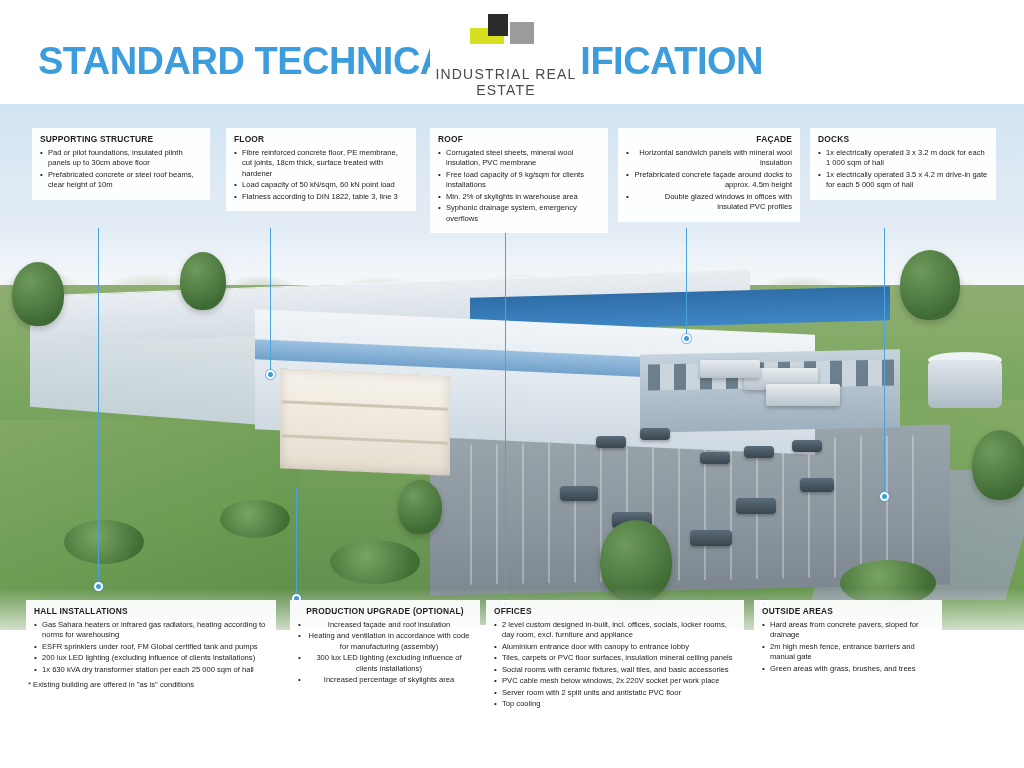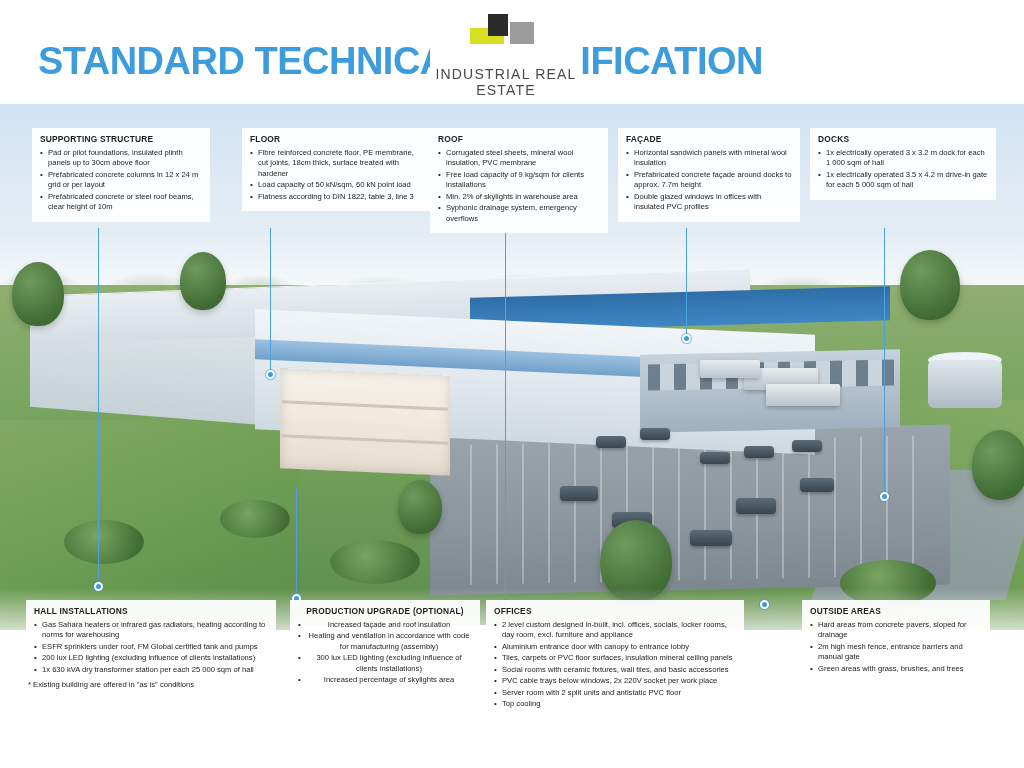--- a/index.html
+++ b/index.html
@@ -353,49 +353,48 @@
   <div class="leader" style="left:884px; top:228px; height:268px;"></div>
   <div class="dot" style="left:880px; top:492px;"></div>
   <div class="leader" style="left:296px; top:488px; height:110px;"></div>
   <div class="dot" style="left:292px; top:594px;"></div>
   <div class="dot" style="left:760px; top:600px;"></div>
 
   <div class="card" style="left:32px;  top:128px; width:178px;">
     <div class="card-title">SUPPORTING STRUCTURE</div>
     <ul>
       <li>Pad or pilot foundations, insulated plinth panels up to 30cm above floor</li>
-      <li>Prefabricated concrete columns in 12 x 24 m grid or per layout</li>
       <li>Prefabricated concrete or steel roof beams, clear height of 10m</li>
     </ul>
   </div>
 
-  <div class="card" style="left:226px; top:128px; width:190px;margin-left:16px;">
+  <div class="card" style="left:226px; top:128px; width:190px;">
     <div class="card-title">FLOOR</div>
     <ul>
       <li>Fibre reinforced concrete floor, PE membrane, cut joints, 18cm thick, surface treated with hardener</li>
       <li>Load capacity of 50 kN/sqm, 60 kN point load</li>
       <li>Flatness according to DIN 1822, table 3, line 3</li>
     </ul>
   </div>
 
   <div class="card" style="left:430px; top:128px; width:178px;">
     <div class="card-title">ROOF</div>
     <ul>
       <li>Corrugated steel sheets, mineral wool insulation, PVC membrane</li>
       <li>Free load capacity of 9 kg/sqm for clients installations</li>
       <li>Min. 2% of skylights in warehouse area</li>
       <li>Syphonic drainage system, emergency overflows</li>
     </ul>
   </div>
 
-  <div class="card" style="left:618px; top:128px; width:182px;">
+  <div class="card" style="left:618px; top:128px; width:182px;text-align:right;">
     <div class="card-title">FAÇADE</div>
     <ul>
       <li>Horizontal sandwich panels with mineral wool insulation</li>
-      <li>Prefabricated concrete façade around docks to approx. 7.7m height</li>
+      <li>Prefabricated concrete façade around docks to approx. 4.5m height</li>
       <li>Double glazed windows in offices with insulated PVC profiles</li>
     </ul>
   </div>
 
   <div class="card" style="left:810px; top:128px; width:186px;">
     <div class="card-title">DOCKS</div>
     <ul>
       <li>1x electrically operated 3 x 3.2 m dock for each 1 000 sqm of hall</li>
       <li>1x electrically operated 3.5 x 4.2 m drive-in gate for each 5 000 sqm of hall</li>
     </ul>
@@ -421,27 +420,27 @@
     </ul>
   </div>
 
   <div class="card" style="left:486px; top:600px; width:258px;">
     <div class="card-title">OFFICES</div>
     <ul>
       <li>2 level custom designed in-built, incl. offices, socials, locker rooms, day room, excl. furniture and appliance</li>
       <li>Aluminium entrance door with canopy to entrance lobby</li>
       <li>Tiles, carpets or PVC floor surfaces, insulation mineral ceiling panels</li>
       <li>Social rooms with ceramic fixtures, wall tiles, and basic accessories</li>
-      <li>PVC cable trays below windows, 2x 220V socket per work place</li>
+      <li>PVC cable mesh below windows, 2x 220V socket per work place</li>
       <li>Server room with 2 split units and antistatic PVC floor</li>
       <li>Top cooling</li>
     </ul>
   </div>
 
-  <div class="card" style="left:754px; top:600px; width:188px;margin-left:48px;">
+  <div class="card" style="left:754px; top:600px; width:188px;">
     <div class="card-title">OUTSIDE AREAS</div>
     <ul>
       <li>Hard areas from concrete pavers, sloped for drainage</li>
       <li>2m high mesh fence, entrance barriers and manual gate</li>
       <li>Green areas with grass, brushes, and trees</li>
     </ul>
   </div>
 
   <div class="footnote">* Existing building are offered in "as is" conditions</div>
 

